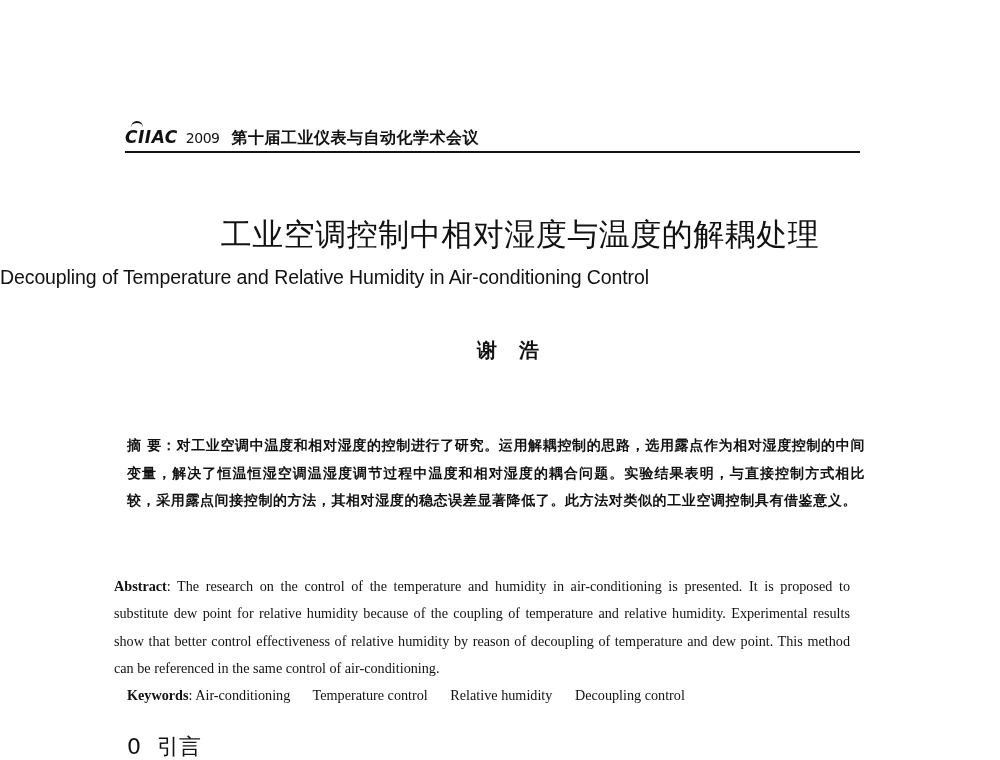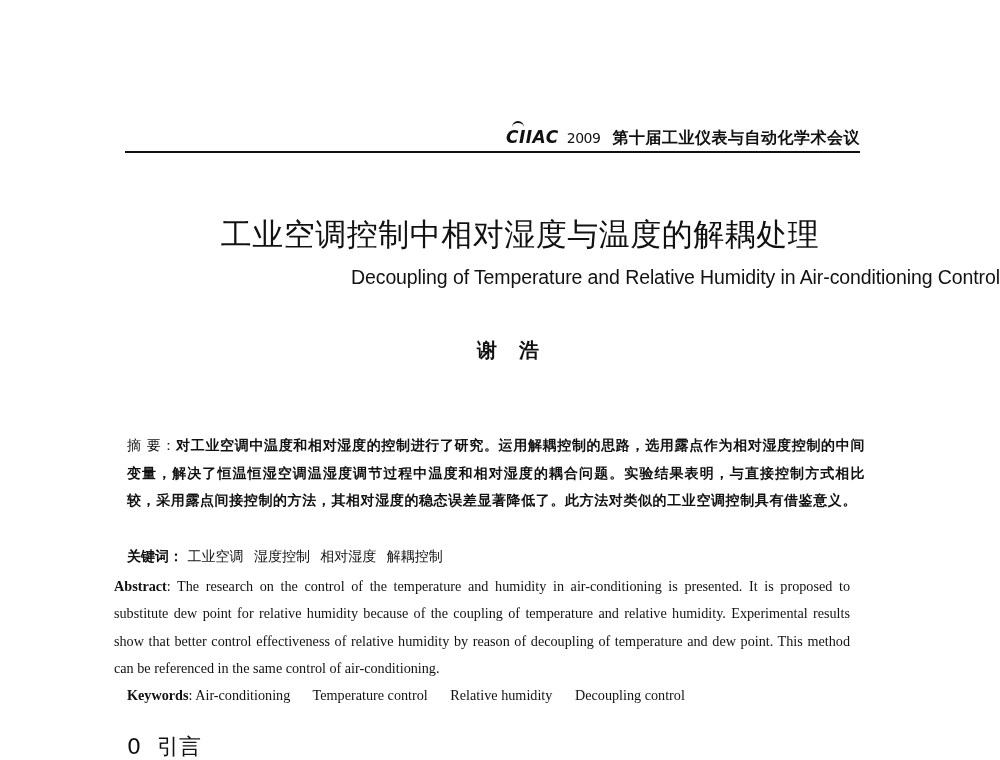--- a/index.html
+++ b/index.html
@@ -19,21 +19,21 @@
       position: absolute;
       left: 0; top: 0;
       width: 1000px; height: 760px;
     }
     
     .running-header {
       position: absolute;
       left: 125px;
       top: 126px;
       width: 735px;
-      text-align: right;
+      text-align: left;
       font-family: "DejaVu Sans", "Liberation Sans", sans-serif;
       font-weight: bold;
       font-size: 16px;
       line-height: 22px;
       letter-spacing: 0.5px;
       white-space: nowrap;
     }
     .running-header .logo {
       font-family: "DejaVu Sans", "Liberation Sans", sans-serif;
       font-style: italic;
@@ -80,21 +80,21 @@
       letter-spacing: 0.5px;
       font-weight: normal;
       white-space: nowrap;
       padding-left: 20px;
     }
     .title-en {
       position: absolute;
       left: 0;
       top: 264px;
       width: 1000px;
-      text-align: right;
+      text-align: left;
       font-family: "Liberation Sans", "DejaVu Sans", sans-serif;
       font-size: 19.5px;
       line-height: 26px;
       white-space: nowrap;
       letter-spacing: -0.1px;
     }
     .author {
       position: absolute;
       left: 8px;
       top: 337px;
@@ -128,21 +128,21 @@
       top: 432px;
       width: 738px;
       font-family: "DejaVu Sans", "Liberation Sans", sans-serif;
       font-size: 14px;
       line-height: 27.5px;
       letter-spacing: 0.6px;
       text-align: justify;
       font-weight: bold;
     }
     .abstract-cn .label {
-      font-weight: normal;
+      font-weight: bold;
       margin-top: 24px;
     }
     .keywords-cn {
       position: absolute;
       left: 127px;
       top: 544px;
       width: 738px;
       font-family: "DejaVu Sans", "Liberation Sans", sans-serif;
       font-size: 14px;
       line-height: 24px;
@@ -198,27 +198,20 @@
 
   <div class="title-cn">工业空调控制中相对湿度与温度的解耦处理</div>
   <div class="title-en">Decoupling of Temperature and Relative Humidity in Air-conditioning Control</div>
 
   <div class="author">谢浩</div>
 
   <div class="abstract-cn">
     <span class="label">摘 要：</span><span>对工业空调中温度和相对湿度的控制进行了研究。运用解耦控制的思路，选用露点作为相对湿度控制的中间变量，解决了恒温恒湿空调温湿度调节过程中温度和相对湿度的耦合问题。实验结果表明，与直接控制方式相比较，采用露点间接控制的方法，其相对湿度的稳态误差显著降低了。此方法对类似的工业空调控制具有借鉴意义。</span>
   </div>
 
-  <div class="keywords-cn">
-    <span class="label">关键词：</span>
-    <span class="kw">工业空调</span>
-    <span class="kw">湿度控制</span>
-    <span class="kw">相对湿度</span>
-    <span class="kw">解耦控制</span>
-  </div>
 
   <div class="abstract-en">
     <span class="label">Abstract</span><span>: The research on the control of the temperature and humidity in air-conditioning is presented. It is proposed to substitute dew point for relative humidity because of the coupling of temperature and relative humidity. Experimental results show that better control effectiveness of relative humidity by reason of decoupling of temperature and dew point. This method can be referenced in the same control of air-conditioning.</span>
   </div>
 
   <div class="keywords-en">
     <span class="label">Keywords</span><span>: </span><span class="kw">Air-conditioning</span>
     <span class="kw">Temperature control</span>
     <span class="kw">Relative humidity</span>
     <span class="kw">Decoupling control</span>

